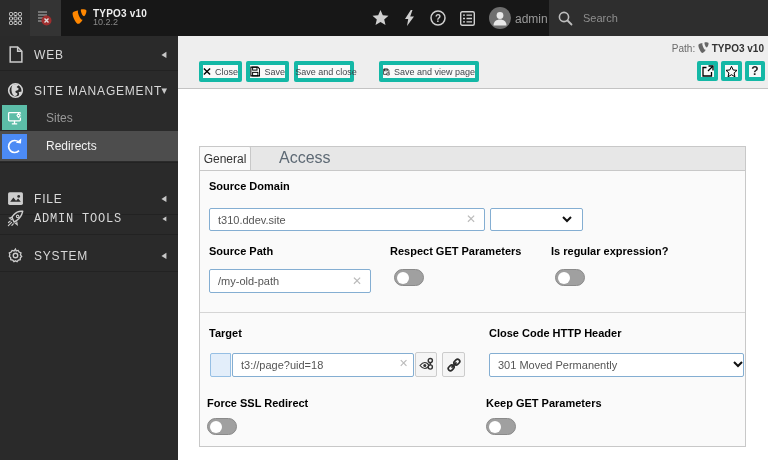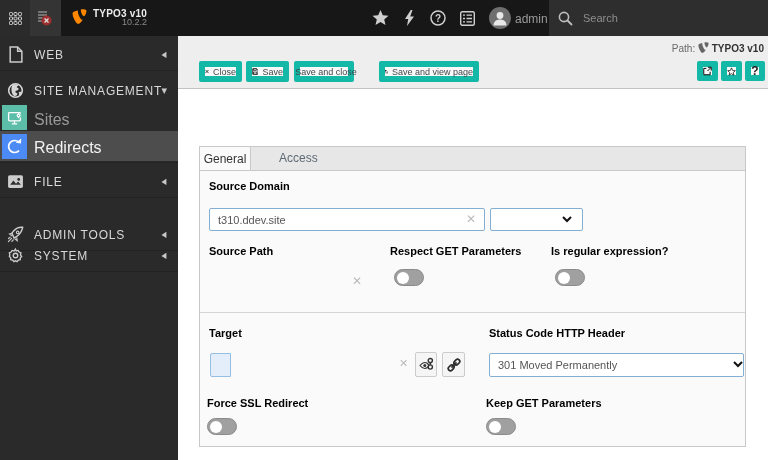--- a/index.html
+++ b/index.html
@@ -5,49 +5,49 @@
   * { margin:0; padding:0; box-sizing:border-box; }
   html,body { width:768px; height:460px; overflow:hidden; background:#fff;
     font-family:"Liberation Sans", sans-serif; }
   .abs { position:absolute; }
   
   #topbar { left:0; top:0; width:768px; height:36px; background:#171717; }
   #tb-btn1 { left:0; top:0; width:30px; height:36px; background:#2b2b2b; }
   #tb-btn2 { left:30px; top:0; width:31px; height:36px; background:#343434; }
   #tb-logo-flame { left:72px; top:9px; }
   #tb-name { left:93px; top:8px; color:#ededed; font-size:10px; font-weight:bold; letter-spacing:.2px; }
-  #tb-ver  { left:93px; top:17px; color:#8a8a8a; font-size:9px;margin-left:29px; }
+  #tb-ver  { left:93px; top:17px; color:#8a8a8a; font-size:9px; }
   #tb-search { left:549px; top:0; width:219px; height:36px; background:#2e2e2e; }
   #tb-search-txt { left:583px; top:12px; font-size:11px; color:#8f8f8f; }
   .tbicon { top:0; height:36px; display:flex; align-items:center; justify-content:center; }
   #tb-admin { left:515px; top:12px; color:#9a9a9a; font-size:12px; }
   
   #sidebar { left:0; top:36px; width:178px; height:424px; background:#2a2a2a; }
   .mm-head { position:absolute; left:0; width:178px; height:35px; border-bottom:1px solid #222; }
   .mm-head .ic { position:absolute; left:7px; top:10px; width:17px; height:17px; }
   .mm-head .tx { position:absolute; left:34px; top:12px; font-size:12px; color:#d8d8d8; letter-spacing:.8px; }
   .mm-head .ar { position:absolute; right:11px; top:14px; color:#c8c8c8; font-size:8px; transform:scale(.8,1); }
   .mm-item { position:absolute; left:0; width:178px; }
   .mm-item .blk { position:absolute; left:2px; top:0; width:25px; height:25px; }
-  .mm-item .tx { position:absolute; left:34px; top:6px; font-size:16px; }
+  .mm-item .tx { position:absolute; left:46px; top:6px; font-size:12px; }
   
   #docheader { left:178px; top:36px; width:590px; height:53px; background:#eee; border-bottom:1px solid #c3c3c3; }
   #path { right:4px; top:42px; font-size:10px; color:#6a6a6a; }
   #path b { color:#333; }
-  .dbtn { position:absolute; top:61px; height:21px; white-space:nowrap; background:#f9f9f9; border:6px solid #14b8a6;
+  .dbtn { position:absolute; top:61px; height:21px; white-space:nowrap; background:#f9f9f9; border:4px solid #14b8a6;
           border-radius:2px; font-size:9px; color:#41474d; display:flex; align-items:center;
           justify-content:center; gap:4px; }
   
   #content { left:178px; top:89px; width:590px; height:371px; background:#fff; }
   h1 { position:absolute; left:21px; top:16px; font-size:20px; font-weight:bold; color:#1a1a1a; letter-spacing:-0.1px; }
   
   #tabbar { left:21px; top:57px; width:547px; height:24px; background:#e7e7e7; border:1px solid #c8c8c8; border-bottom:none; }
   #tab-general { left:21px; top:57px; width:52px; height:24px; background:#fafafa; border:1px solid #c8c8c8; border-bottom:none; border-radius:2px 2px 0 0;
      font-size:12px; color:#333; text-align:center; line-height:24px; z-index:3;}
-  #tab-access { left:73px; top:57px; width:58px; height:40px; font-size:12px; color:#5d6974; text-align:center; line-height:24px; z-index:3;padding-left:28px;}
+  #tab-access { left:73px; top:57px; width:58px; height:40px; font-size:16px; color:#5d6974; text-align:center; line-height:24px; z-index:3;padding-left:28px;}
   #panel { left:21px; top:81px; width:547px; height:277px; background:#fafafa; border:1px solid #c8c8c8; border-top:1px solid #c8c8c8; }
   .lbl { position:absolute; font-size:11px; font-weight:bold; color:#000; }
   .inp { position:absolute; background:#fff; border:1px solid #84aed2; border-radius:2px;
          font-size:11px; color:#555; display:flex; align-items:center; padding:0 8px; }
   .clr { position:absolute; color:#bbb; font-size:12px; }
   .toggle { position:absolute; width:30px; height:17px; background:#a0a0a0; border:1px solid #8a8a8a; border-radius:9px; }
   .toggle .knob { position:absolute; left:1.5px; top:1.5px; width:12px; height:12px; background:#fff; border-radius:50%; }
   .ibtn { position:absolute; background:#f5f5f5; border:1px solid #ccc; border-radius:2px;
           display:flex; align-items:center; justify-content:center; }
 </style>
@@ -164,30 +164,30 @@
 <div class="mm-item" style="top:131px; height:30px; background:#4d4d4d;">
   <div class="blk" style="background:#4c8bf5; top:3px;">
     <svg width="25" height="25" viewBox="0 0 25 25">
       <path d="M17 16.6a6 6 0 11-.2-8.4" fill="none" stroke="#fff" stroke-width="1.7"></path>
       <path d="M13.8 8.8l5.2.8.3-5.2z" fill="#fff"></path>
     </svg>
   </div>
   <div class="tx" style="color:#f2f2f2; top:8px;">Redirects</div>
 </div>
 <div class="abs" style="left:0; top:162px; width:178px; height:1px; background:#222;"></div>
-<div class="mm-head" style="top:163px;">
+<div class="mm-head" style="top:180px;">
   <svg class="ic" viewBox="0 0 16 16">
     <rect x="1" y="2" width="14" height="12" rx="1.5" fill="#ccc"></rect>
     <path d="M3 11l3-4 2.5 3 2-2 2.5 3z" fill="#2d2d2d"></path>
     <circle cx="11" cy="6" r="1.3" fill="#2d2d2d"></circle>
   </svg>
   <div class="tx">FILE</div>
     <div class="ar">◀</div>
 </div>
-<div class="mm-head" style="top:216px;">
+<div class="mm-head" style="top:200px;font-family:Liberation Mono, monospace;">
   <svg class="ic" viewBox="0 0 16 16">
     <path d="M14.8 1.2c-3.3-.4-6.3.8-8.4 3.3L4.6 6.7l2.1 4.7 2.5-1.6c2.9-1.9 4.6-4.4 5.6-8.6z" fill="none" stroke="#ccc" stroke-width="1.3" stroke-linejoin="round"></path>
     <circle cx="10" cy="6" r="1.2" fill="none" stroke="#ccc" stroke-width="1"></circle>
     <path d="M4.8 6.9L2.4 7.5l1.9 1.6M9.2 11.2l.4 2.6-2-1.5M4.3 11.7l-3 3M5.9 13l-1.3 1.5M3 10.5L1.4 11.8" fill="none" stroke="#ccc" stroke-width="1.1" stroke-linecap="round"></path>
   </svg>
   <div class="tx">ADMIN TOOLS</div>
     <div class="ar">◀</div>
 </div>
 <div class="mm-head" style="top:237px;">
   <svg class="ic" viewBox="0 0 24 24">
@@ -255,33 +255,35 @@
   <div class="inp" style="left:31px; top:119px; width:276px; height:23px;">t310.ddev.site</div>
   <div class="clr" style="left:288px; top:123px;">✕</div>
   <div class="inp" style="left:312px; top:119px; width:93px; height:23px;"></div>
   <svg class="abs" style="left:384px; top:127px;" width="10" height="7" viewBox="0 0 10 7">
       <path d="M1 1l4 4 4-4" fill="none" stroke="#111" stroke-width="2"></path>
     </svg>
 
   <div class="lbl" style="left:31px; top:156px;">Source Path</div>
   <div class="lbl" style="left:212px; top:156px;">Respect GET Parameters</div>
   <div class="lbl" style="left:373px; top:156px;">Is regular expression?</div>
+  <div class="inp" style="left:31px; top:180px; width:162px; height:24px;">/my-old-path</div>
   <div class="clr" style="left:174px; top:185px;">✕</div>
   <div class="toggle" style="left:216px; top:180px;">
       <div class="knob"></div>
     </div>
   <div class="toggle" style="left:377px; top:180px;">
       <div class="knob"></div>
     </div>
 
   <div class="abs" style="left:22px; top:223px; width:545px; height:1px; background:#d5d5d5;"></div>
 
   <div class="lbl" style="left:31px; top:238px;">Target</div>
-  <div class="lbl" style="left:311px; top:238px;">Status Code HTTP Header</div>
+  <div class="lbl" style="left:311px; top:238px;">Close Code HTTP Header</div>
   <div class="abs" style="left:32px; top:264px; width:21px; height:24px; background:#e3eefa; border:1px solid #96bfe4; border-radius:2px 0 0 2px;"></div>
+  <div class="inp" style="left:54px; top:264px; width:182px; height:24px;">t3://page?uid=18</div>
   <div class="clr" style="left:221px; top:268px; font-size:11px;">✕</div>
   <div class="ibtn" style="left:237px; top:263px; width:22px; height:25px;">
     <svg width="15" height="15" viewBox="0 0 15 15">
       <path d="M1 8.5c1.6-2 3.2-3 4.8-3 1.6 0 3.2 1 4.2 3-1 2-2.6 3-4.2 3-1.6 0-3.2-1-4.8-3z" fill="none" stroke="#333" stroke-width="1.2"></path>
       <circle cx="5.8" cy="8.5" r="1.5" fill="#333"></circle>
       <circle cx="11.3" cy="3.6" r="2.1" fill="none" stroke="#333" stroke-width="1.4"></circle>
       <circle cx="11.3" cy="10" r="2.1" fill="none" stroke="#333" stroke-width="1.4"></circle>
       <path d="M11.3 5.4v2.8" stroke="#333" stroke-width="1.4"></path>
     </svg>
   </div>

